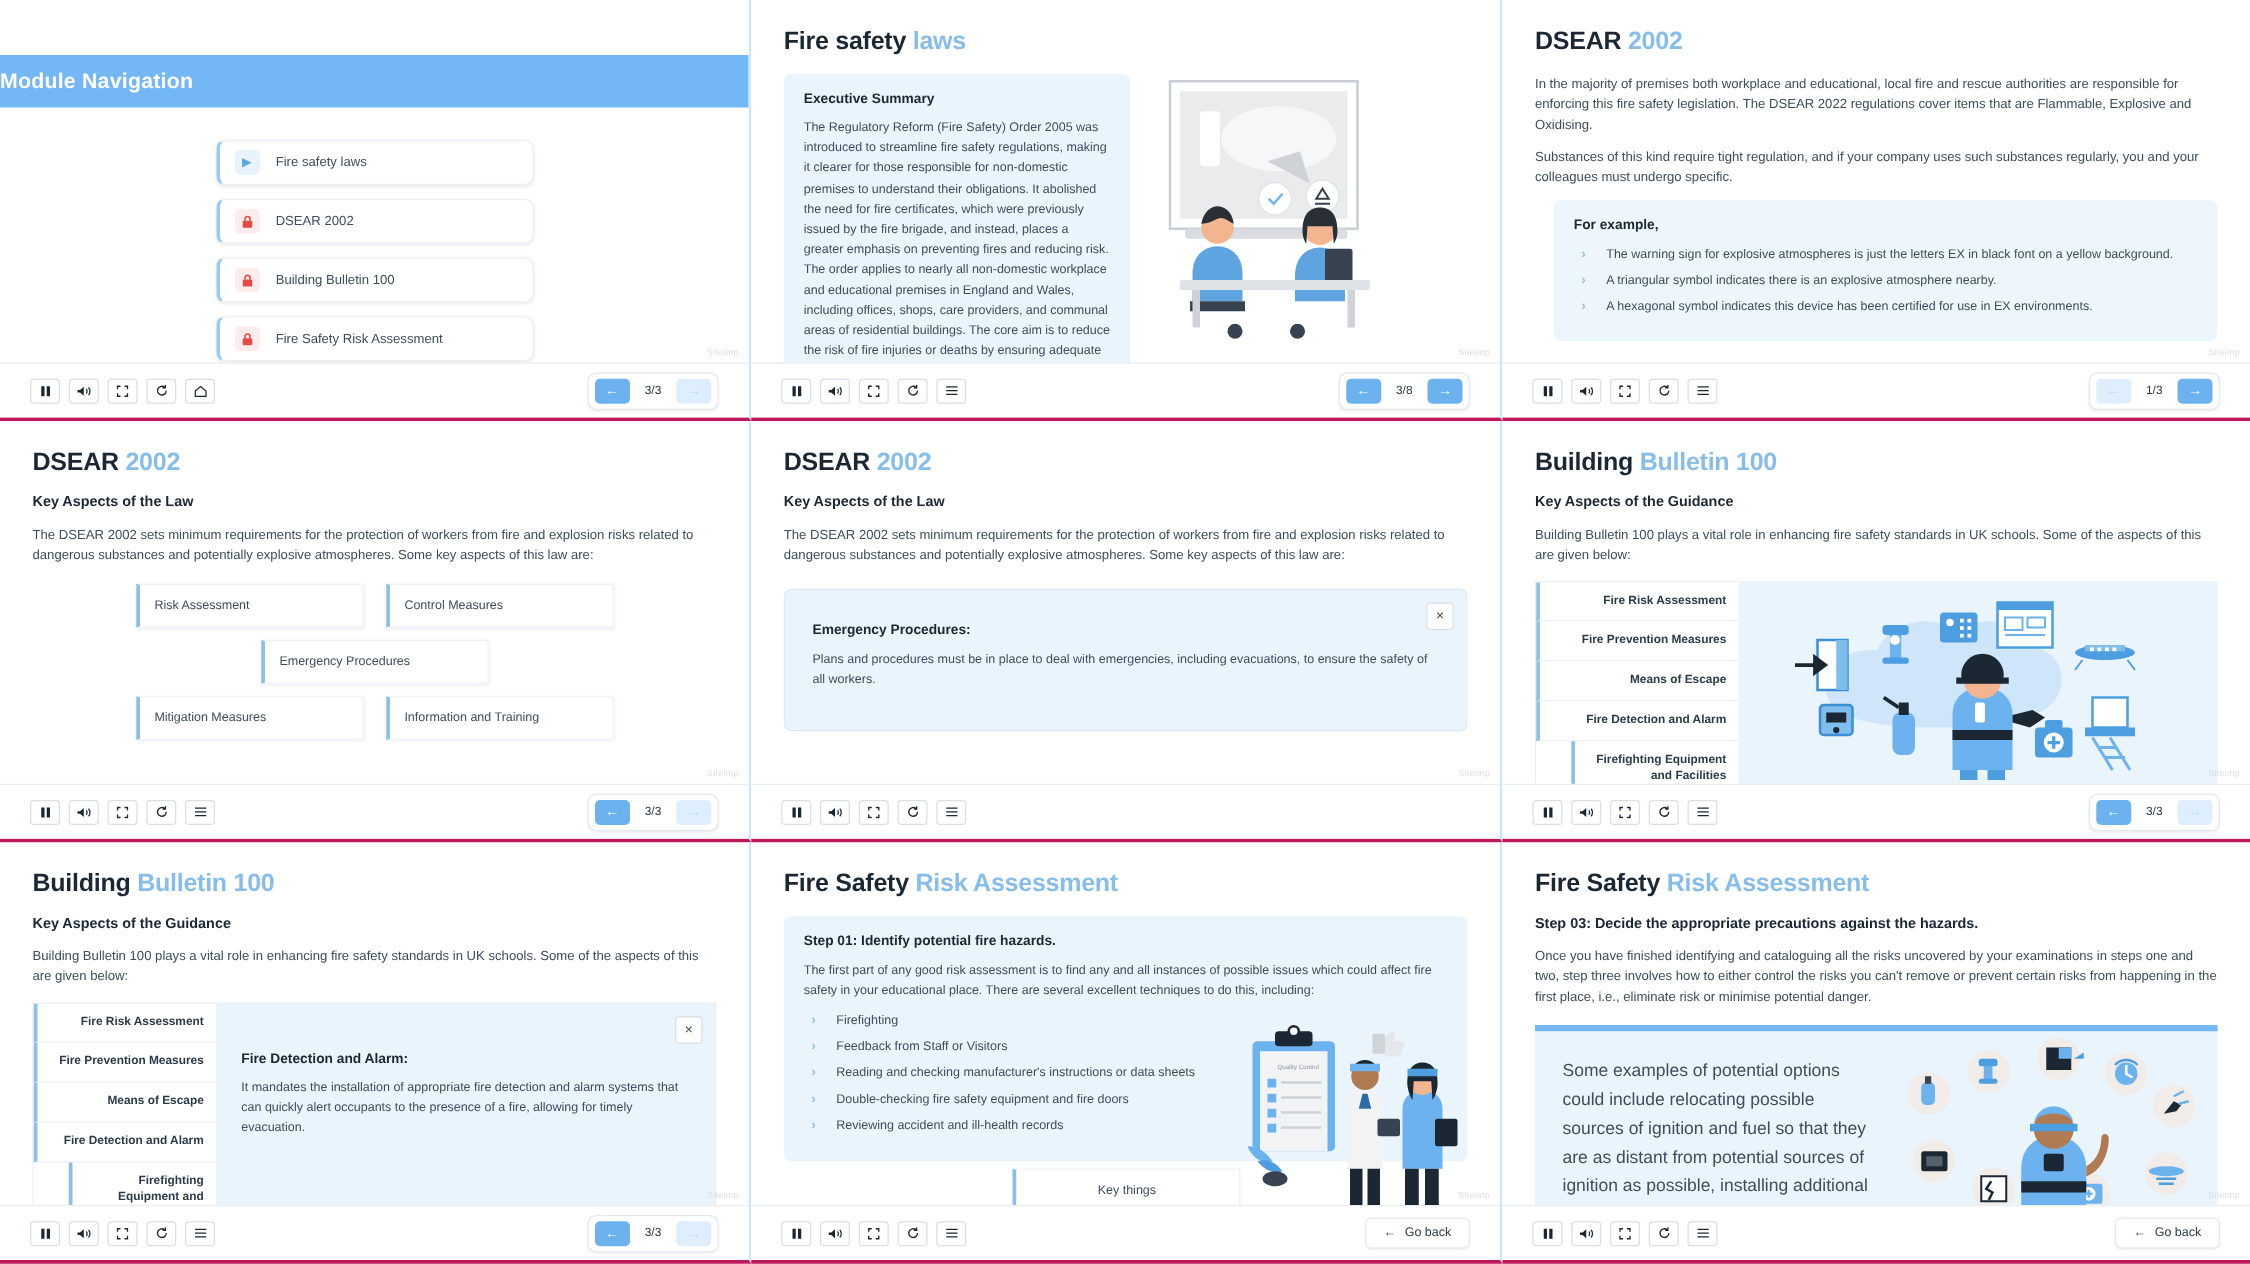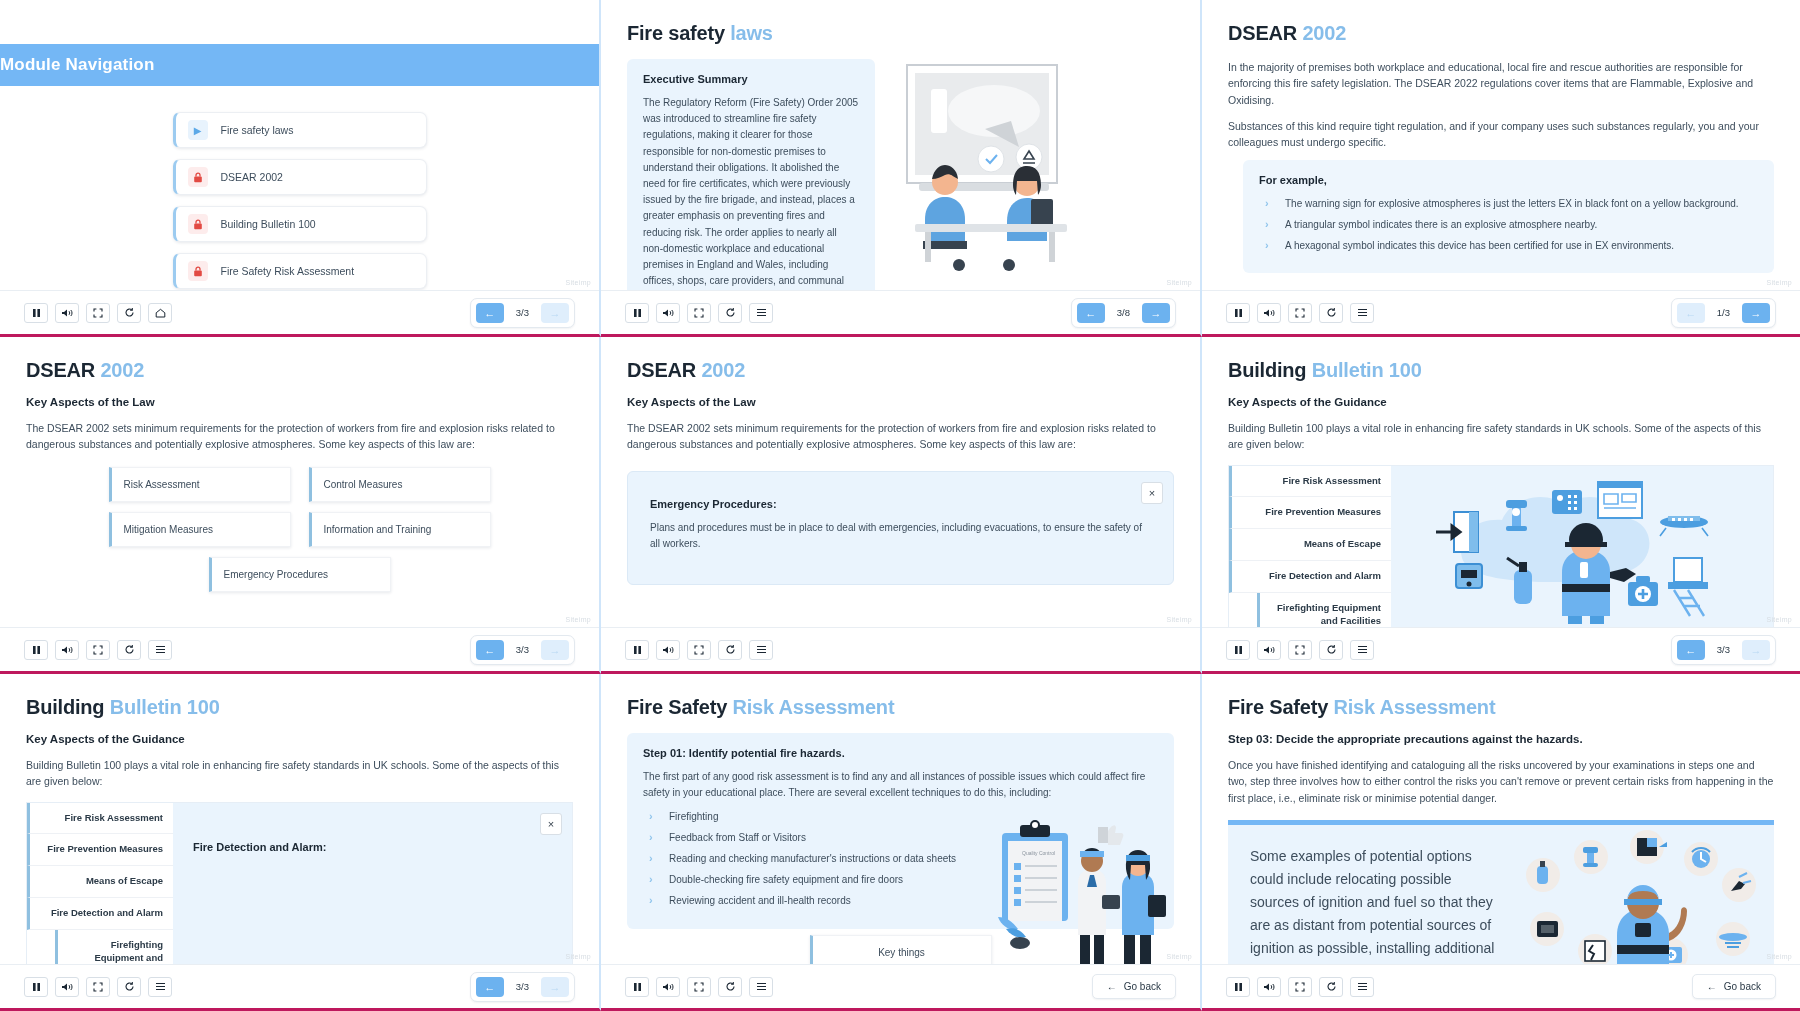--- a/index.html
+++ b/index.html
@@ -258,21 +258,21 @@
     </div>
   </div>
 
   <div class="cell">
     <div class="cell-body">
       <div class="slide-title">
         <span>Fire safety</span>
         <span class="accent">laws</span>
       </div>
       <div style="display:flex;gap:14px;align-items:flex-start;">
-        <div class="info-box" style="width:248px;">
+        <div class="info-box" style="width:277px;">
           <div class="box-head">Executive Summary</div>
           <div class="box-text">The Regulatory Reform (Fire Safety) Order 2005 was introduced to streamline fire safety regulations, making it clearer for those responsible for non-domestic premises to understand their obligations. It abolished the need for fire certificates, which were previously issued by the fire brigade, and instead, places a greater emphasis on preventing fires and reducing risk. The order applies to nearly all non-domestic workplace and educational premises in England and Wales, including offices, shops, care providers, and communal areas of residential buildings. The core aim is to reduce the risk of fire injuries or deaths by ensuring adequate fire safety measures are in place.</div>
         </div>
         <div style="position:relative;width:210px;height:215px;">
           <svg width="210" height="215" viewBox="0 0 210 215">
             <rect x="18" y="6" width="150" height="118" fill="#fff" stroke="#c9ced4" stroke-width="2"></rect>
             <rect x="26" y="14" width="134" height="102" fill="#e9ebed"></rect>
             <ellipse cx="105" cy="52" rx="46" ry="26" fill="#f6f7f8"></ellipse>
             <rect x="42" y="30" width="16" height="44" rx="3" fill="#fff"></rect>
             <path d="M96 70 l34 18 -8 -26z" fill="#cfd3d7"></path>
@@ -411,25 +411,25 @@
         <span class="accent">2002</span>
       </div>
       <div class="sub-head">Key Aspects of the Law</div>
       <div class="para">The DSEAR 2002 sets minimum requirements for the protection of workers from fire and explosion risks related to dangerous substances and potentially explosive atmospheres. Some key aspects of this law are:</div>
       <div class="tiles">
         <div class="tile-row">
           <div class="tile">Risk Assessment</div>
           <div class="tile">Control Measures</div>
         </div>
         <div class="tile-row">
+          <div class="tile">Emergency Procedures</div>
+        </div>
+        <div class="tile-row">
           <div class="tile">Mitigation Measures</div>
           <div class="tile">Information and Training</div>
-        </div>
-        <div class="tile-row">
-          <div class="tile">Emergency Procedures</div>
         </div>
       </div>
       <div class="watermark">Siteimp</div>
     </div>
     <div class="toolbar">
       <div class="tb-left">
         <div class="tb-btn">
             <svg width="9" height="10" viewBox="0 0 9 10">
               <rect x="1" y="1" width="2.6" height="8" fill="#1b2733"></rect>
               <rect x="5.4" y="1" width="2.6" height="8" fill="#1b2733"></rect>
@@ -658,20 +658,21 @@
         <div class="acc-list" style="width:146px;">
           <div class="acc-item">Fire Risk Assessment</div>
           <div class="acc-item">Fire Prevention Measures</div>
           <div class="acc-item">Means of Escape</div>
           <div class="acc-item">Fire Detection and Alarm</div>
           <div class="acc-item">Firefighting Equipment and Facilities</div>
         </div>
         <div class="acc-panel">
           <button class="close-btn">×</button>
           <div class="box-head" style="margin-top:16px;">Fire Detection and Alarm:</div>
+          <div class="box-text">It mandates the installation of appropriate fire detection and alarm systems that can quickly alert occupants to the presence of a fire, allowing for timely evacuation.</div>
         </div>
       </div>
       <div class="watermark">Siteimp</div>
     </div>
     <div class="toolbar">
       <div class="tb-left">
         <div class="tb-btn">
             <svg width="9" height="10" viewBox="0 0 9 10">
               <rect x="1" y="1" width="2.6" height="8" fill="#1b2733"></rect>
               <rect x="5.4" y="1" width="2.6" height="8" fill="#1b2733"></rect>

